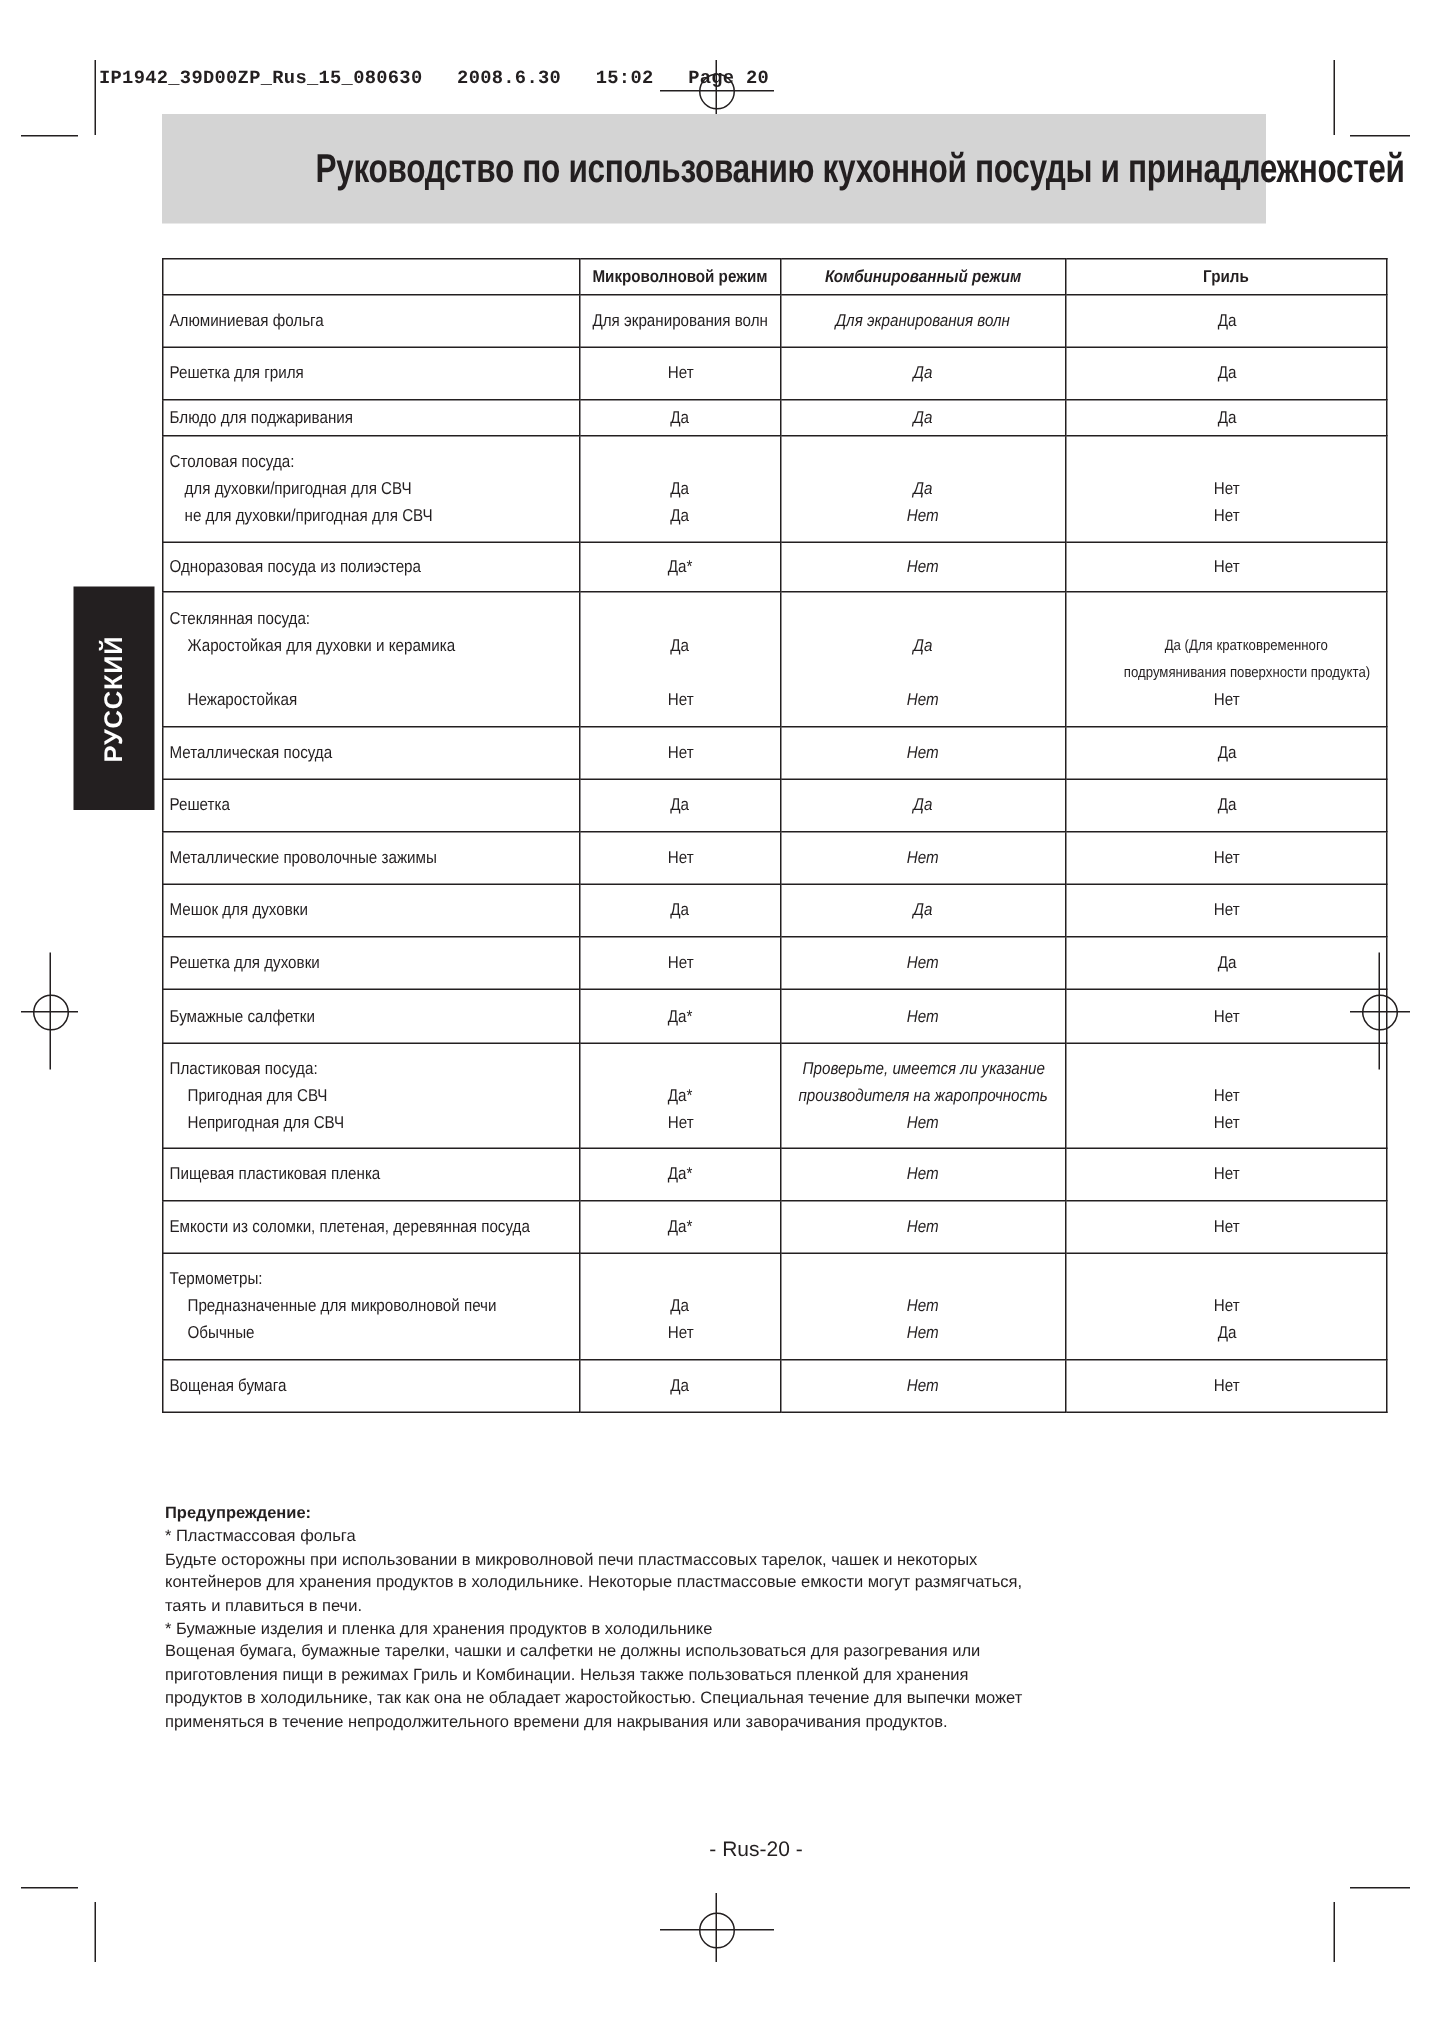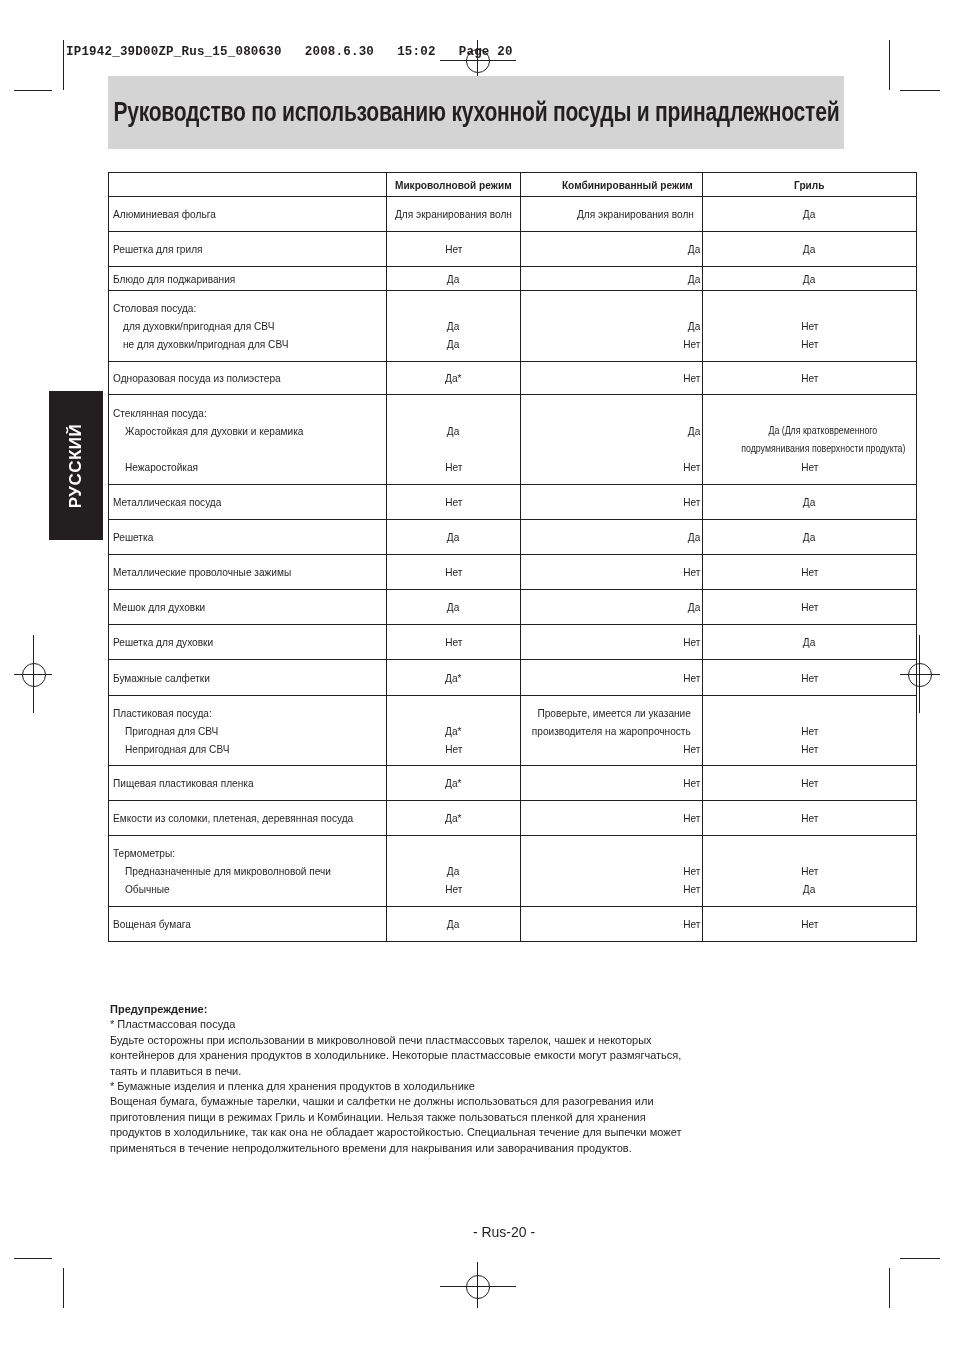--- a/index.html
+++ b/index.html
@@ -2,30 +2,30 @@
 <html><head>
 <meta charset="utf-8">
 <style>
   html, body { margin:0; padding:0; background:#ffffff; }
   body { width:954px; height:1351px; position:relative; overflow:hidden; font-family:"Liberation Sans", sans-serif; color:#231f20; }
   .abs { position:absolute; }
   .print-header { left:66px; top:45px; font-family:"Liberation Mono", monospace; font-size:12.5px; font-weight:bold; white-space:pre; letter-spacing:0.2px; }
   .hline { position:absolute; height:1px; background:#231f20; }
   .vline { position:absolute; width:1px; background:#231f20; }
   .reg { position:absolute; width:22px; height:22px; border:1px solid #231f20; border-radius:50%; }
-  .title-bar { left:108px; top:76px; width:736px; height:73px; background:#d4d4d4; display:flex; align-items:center; justify-content:center; }
+  .title-bar { left:108px; top:76px; width:736px; height:73px; background:#d4d4d4; display:flex; align-items:center; justify-content:flex-start; }
   .title-text { font-size:27px; font-weight:bold; transform:scaleX(0.78); white-space:nowrap; letter-spacing:-0.3px; }
   .lang-tab { left:49px; top:391px; width:54px; height:149px; background:#231f20; display:flex; align-items:center; justify-content:center; }
   .lang-text { color:#fff; font-weight:bold; font-size:17px; transform:rotate(-90deg); white-space:nowrap; letter-spacing:0.5px; }
   table.grid { position:absolute; left:108px; top:172px; width:737px; border-collapse:collapse; font-size:11.5px; }
   table.grid td, table.grid th { border:1px solid #231f20; padding:0; vertical-align:middle; }
   table.grid th { font-weight:bold; height:23px; font-size:11.5px; }
   .c0 { width:259px; text-align:left; }
   .c1 { width:145px; text-align:center; }
-  .c2 { width:163px; text-align:right; }
+  .c2 { width:163px; text-align:center;font-style:italic; }
   .c3 { width:165px; text-align:center; }
   .narrow { display:inline-block; transform:scaleX(0.88); transform-origin:left center; white-space:nowrap; }
   .narrowc { display:inline-block; transform:scaleX(0.88); transform-origin:center center; white-space:nowrap; }
   .lbl { padding-left:4px !important; }
   .line { line-height:18px; height:18px; }
   .sub { padding-left:10px; }
   .sub2 { padding-left:12px; }
   .small { font-size:10px;padding-left:27px; }
   .warning { left:110px; top:1002px; width:740px; font-size:11px; line-height:15.4px; }
   .warning .head { font-weight:bold; }
@@ -348,21 +348,21 @@
         </td>
         <td class="c3">
           <div class="line"><span class="narrowc">Нет</span></div>
         </td>
       </tr>
     </tbody>
 </table>
 
 <div class="abs warning">
   <div class="head">Предупреждение:</div>
-  <div>* Пластмассовая посуда</div>
+  <div>* Пластмассовая фольга</div>
   <div>Будьте осторожны при использовании в микроволновой печи пластмассовых тарелок, чашек и некоторых</div>
   <div>контейнеров для хранения продуктов в холодильнике. Некоторые пластмассовые емкости могут размягчаться,</div>
   <div>таять и плавиться в печи.</div>
   <div>* Бумажные изделия и пленка для хранения продуктов в холодильнике</div>
   <div>Вощеная бумага, бумажные тарелки, чашки и салфетки не должны использоваться для разогревания или</div>
   <div>приготовления пищи в режимах Гриль и Комбинации. Нельзя также пользоваться пленкой для хранения</div>
   <div>продуктов в холодильнике, так как она не обладает жаростойкостью. Специальная течение для выпечки может</div>
   <div>применяться в течение непродолжительного времени для накрывания или заворачивания продуктов.</div>
 </div>
 

